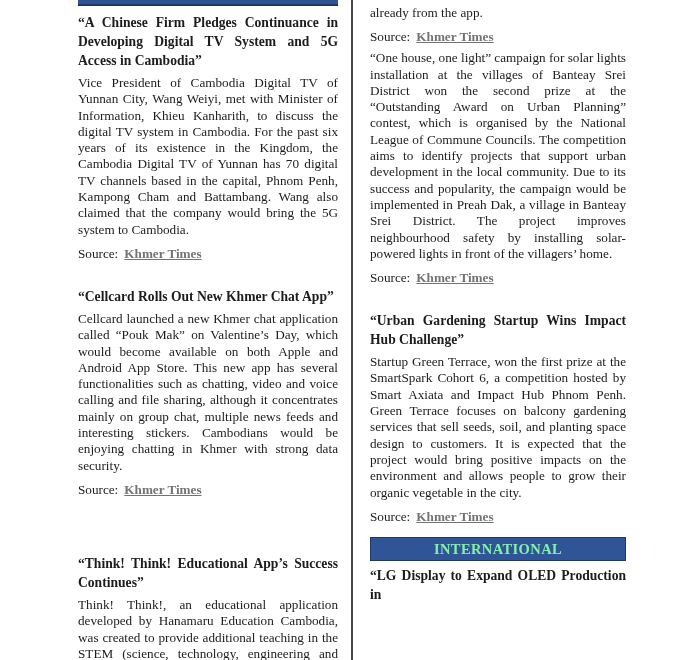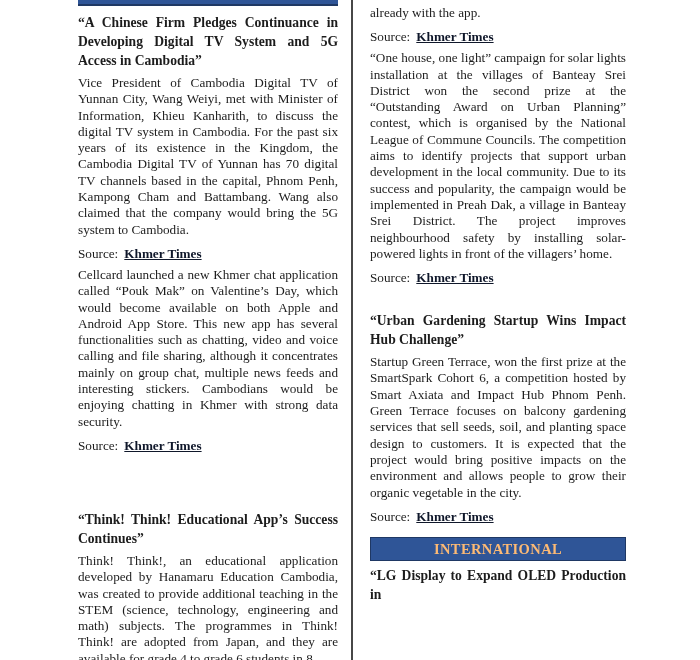--- a/index.html
+++ b/index.html
@@ -39,29 +39,29 @@
     margin:5px 0 0 0;
   }
   p.body.frag{margin-top:5px;}
   p.source{
     font-size:13.2px;line-height:17px;
     margin:7px 0 0 0;
   }
   .src-label{font-weight:normal;margin-right:6px;}
   .src-link{
     font-weight:bold;
-    color:#0f172a;
+    color:#737373;
     text-decoration:underline;
     cursor:pointer;
   }
   .banner{
     margin-top:12px;
     background:#2F5597;
     border:1px solid #1F3864;
-    color:#fdba74;
+    color:#86efac;
     font-weight:bold;
     font-size:14.5px;
     line-height:22px;
     text-align:center;
     letter-spacing:0.4px;
   }
   h3.headline.after-banner{margin-top:5px;}
 </style>
 </head>
 <body>
@@ -73,37 +73,38 @@
 
     <article>
       <h3 class="headline">“A Chinese Firm Pledges Continuance in Developing Digital TV System and 5G Access in Cambodia”</h3>
       <p class="body">Vice President of Cambodia Digital TV of Yunnan City, Wang Weiyi, met with Minister of Information, Khieu Kanharith, to discuss the digital TV system in Cambodia. For the past six years of its existence in the Kingdom, the Cambodia Digital TV of Yunnan has 70 digital TV channels based in the capital, Phnom Penh, Kampong Cham and Battambang. Wang also claimed that the company would bring the 5G system to Cambodia.</p>
       <p class="source">
         <span class="src-label">Source:</span><a class="src-link" href="#">Khmer Times</a>
       </p>
     </article>
 
     <article>
+      <h3 class="headline">“Cellcard Rolls Out New Khmer Chat App”</h3>
       <p class="body">Cellcard launched a new Khmer chat application called “Pouk Mak” on Valentine’s Day, which would become available on both Apple and Android App Store. This new app has several functionalities such as chatting, video and voice calling and file sharing, although it concentrates mainly on group chat, multiple news feeds and interesting stickers. Cambodians would be enjoying chatting in Khmer with strong data security.</p>
       <p class="source">
         <span class="src-label">Source:</span><a class="src-link" href="#">Khmer Times</a>
       </p>
     </article>
 
     <article>
       <h3 class="headline mt-lg">“Think! Think! Educational App’s Success Continues”</h3>
       <p class="body">Think! Think!, an educational application developed by Hanamaru Education Cambodia, was created to provide additional teaching in the STEM (science, technology, engineering and math) subjects. The programmes in Think! Think! are adopted from Japan, and they are available for grade 4 to grade 6 students in 8</p>
     </article>
   </div>
 
   <div class="divider"></div>
 
   <div class="col right">
 
-    <p class="body frag">already with the app.</p>
+    <p class="body frag">already from the app.</p>
     <p class="source">
       <span class="src-label">Source:</span><a class="src-link" href="#">Khmer Times</a>
     </p>
 
     <article>
       <p class="body">“One house, one light” campaign for solar lights installation at the villages of Banteay Srei District won the second prize at the “Outstanding Award on Urban Planning” contest, which is organised by the National League of Commune Councils. The competition aims to identify projects that support urban development in the local community. Due to its success and popularity, the campaign would be implemented in Preah Dak, a village in Banteay Srei District. The project improves neighbourhood safety by installing solar-powered lights in front of the villagers’ home.</p>
       <p class="source">
         <span class="src-label">Source:</span><a class="src-link" href="#">Khmer Times</a>
       </p>
     </article>

